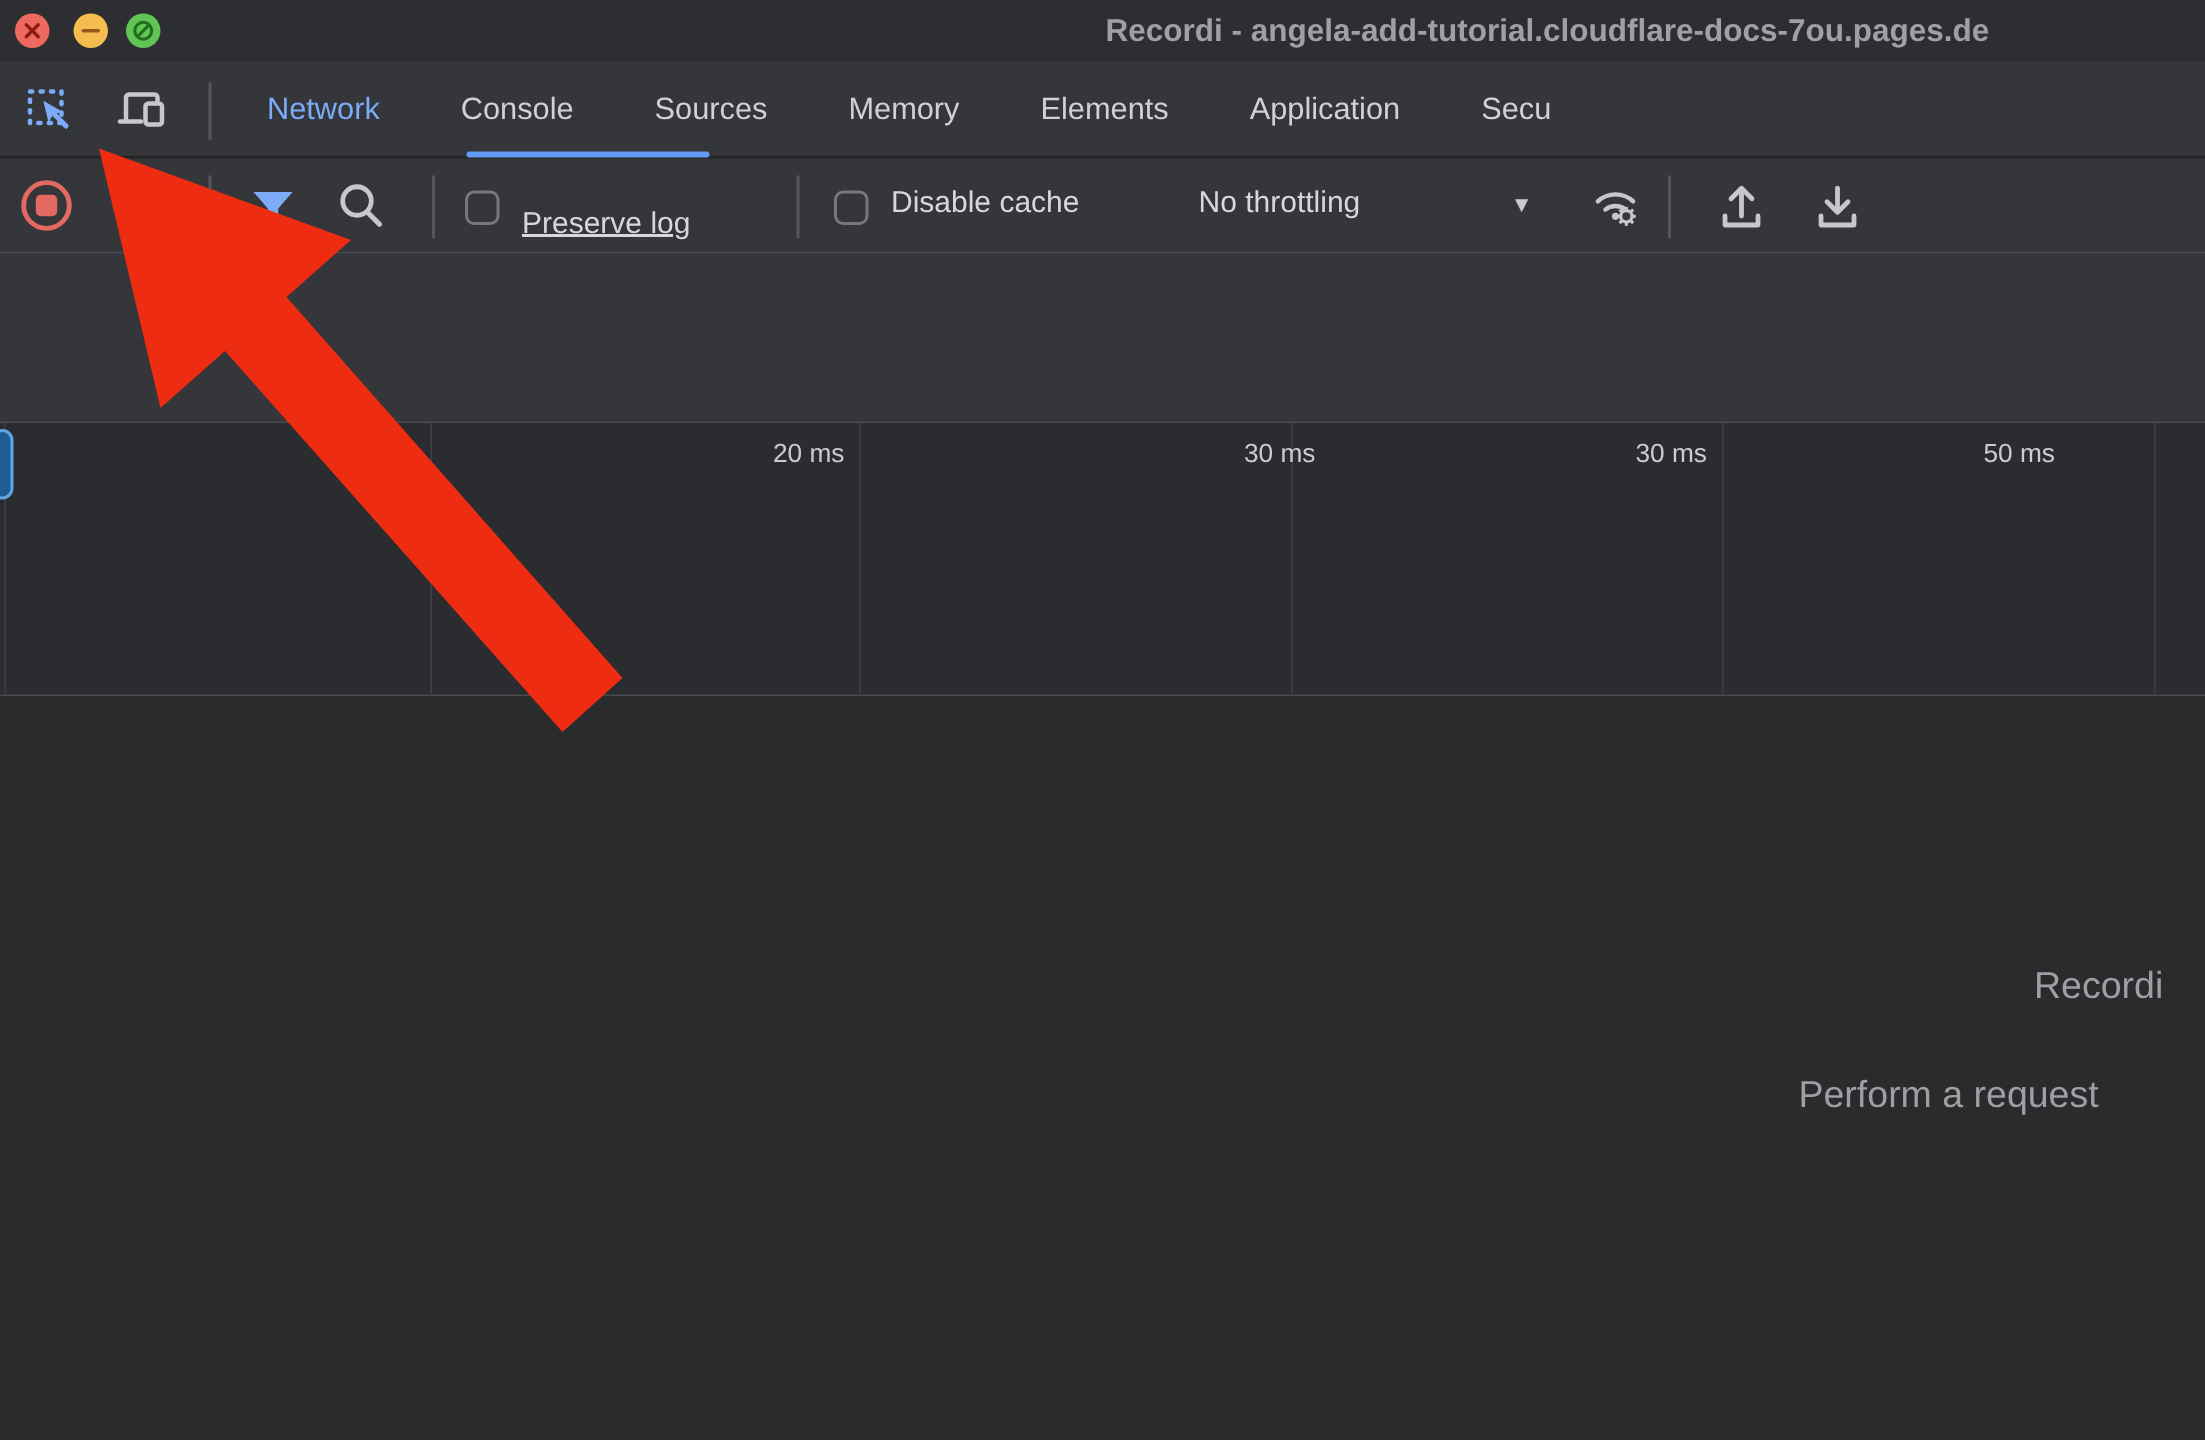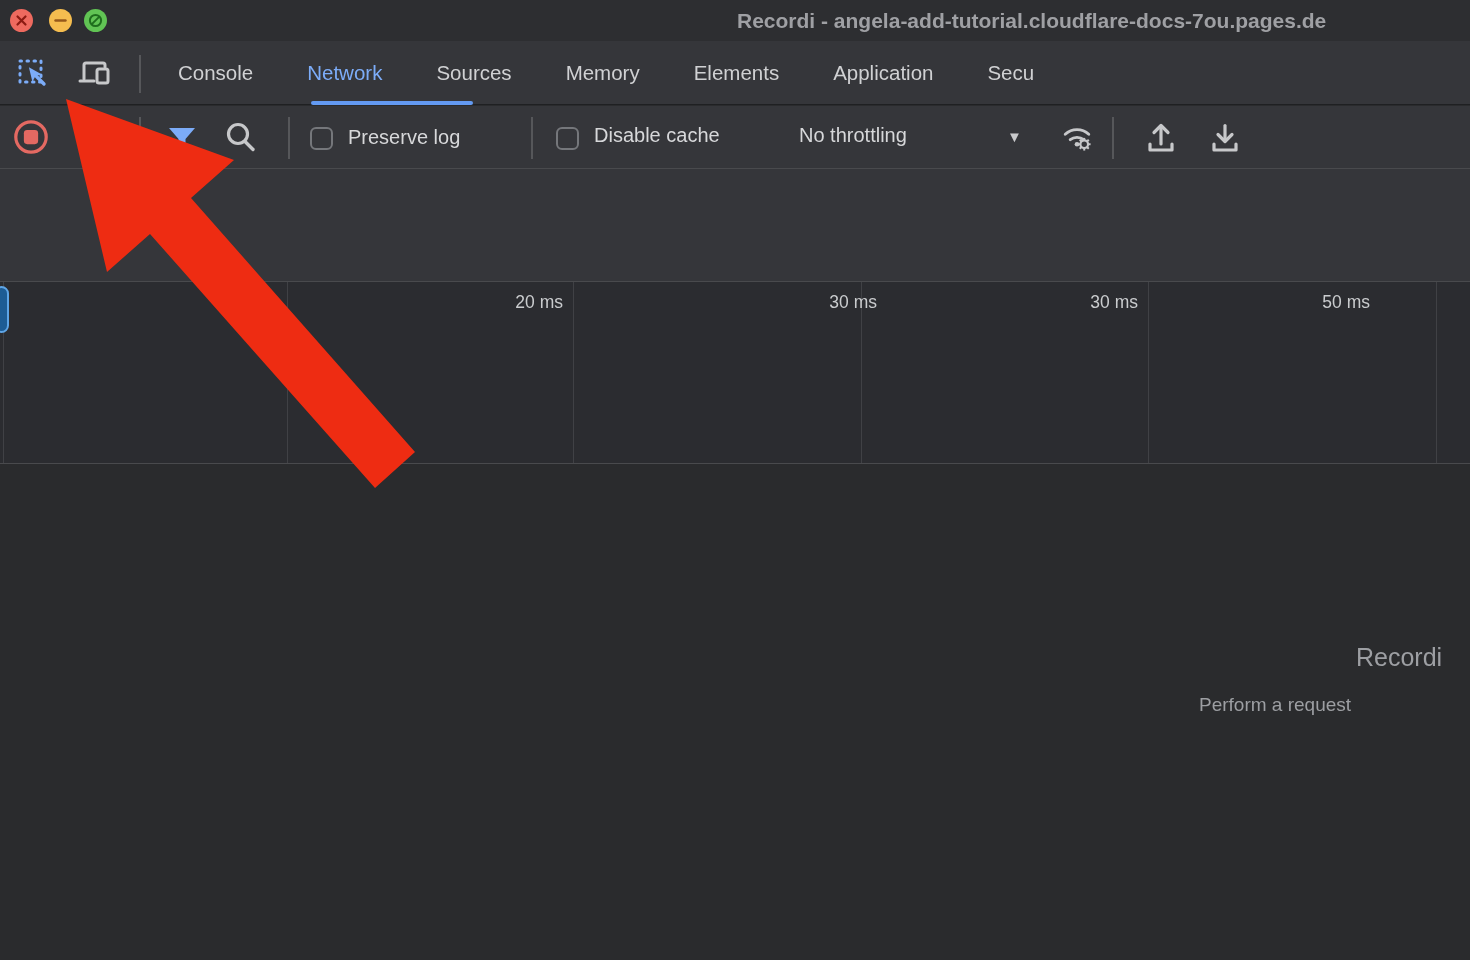--- a/index.html
+++ b/index.html
@@ -52,21 +52,21 @@
   .timeline { position:absolute; left:0; top:282px; width:1470px; height:182px; background:#2b2c30;
               border-bottom:1px solid #494a4d; }
   .gridline { position:absolute; top:0; width:1px; height:181px; background:#404145; }
   .tick { position:absolute; top:10px; width:90px; text-align:right; font-size:17.5px; color:#caccce; }
   .bluesliver { position:absolute; left:-6px; top:4px; width:15px; height:47px; background:#1d5c94;
                 border:2.5px solid #5ea5e6; border-radius:8px; }
 
   
   .main { position:absolute; left:0; top:465px; width:1470px; height:495px; background:#2a2b2d; }
   .empty1 { position:absolute; left:1356px; top:178px; font-size:25px; color:#9d9fa3; white-space:nowrap;text-align:center; }
-  .empty2 { position:absolute; left:1199px; top:229px; font-size:19px; color:#9d9fa3; white-space:nowrap; }
+  .empty2 { position:absolute; left:1199px; top:251px; font-size:25px; color:#9d9fa3; white-space:nowrap; }
 
   
   .arrow-overlay { position:absolute; left:0; top:0; width:1470px; height:960px; pointer-events:none; z-index:50; }
 </style>
 </head>
 <body>
 
 <div id="stage">
 
   <div class="titlebar">
@@ -101,22 +101,22 @@
       <svg width="38" height="38" viewBox="0 0 38 38">
         <path d="M8 25 V11 a2 2 0 0 1 2 -2 h17 a2 2 0 0 1 2 2 v2" fill="none" stroke="#c7c8ca" stroke-width="3" stroke-linecap="round"></path>
         <path d="M4 27 h14" stroke="#c7c8ca" stroke-width="3" stroke-linecap="round"></path>
         <rect x="21" y="15" width="11" height="14" rx="2" fill="#35363a" stroke="#c7c8ca" stroke-width="3"></rect>
       </svg>
     </div>
     <div class="vsep" style="left:139px; top:56px; height:0px;"></div>
     <div class="vsep" style="left:139px; top:14px; height:38px;"></div>
 
     <div class="tabs">
+      <div class="tab active">Network</div>
       <div class="tab">Console</div>
-      <div class="tab active">Network</div>
       <div class="tab">Sources</div>
       <div class="tab">Memory</div>
       <div class="tab">Elements</div>
       <div class="tab">Application</div>
       <div class="tab">Secu</div>
     </div>
     <div class="tab-underline"></div>
   </div>
 
   <div class="toolbar">
@@ -141,21 +141,21 @@
     </div>
     <div class="iconbtn" style="left:222px; top:13px;">
       <svg width="38" height="38" viewBox="0 0 38 38">
         <circle cx="16" cy="15" r="9.5" fill="none" stroke="#c7c8ca" stroke-width="3.2"></circle>
         <path d="M23 22.5 L31 30.5" stroke="#c7c8ca" stroke-width="3.4" stroke-linecap="round"></path>
       </svg>
     </div>
     <div class="vsep" style="left:288px; top:11px; height:42px;"></div>
 
     <span class="cbox" style="left:310px; top:21px;"></span>
-    <span class="txt label" style="left:348px; top:20px;">Preserve log</span>
+    <span class="txt label" style="left:348px; top:32px;text-decoration:underline;">Preserve log</span>
 
     <div class="vsep" style="left:531px; top:11px; height:42px;"></div>
 
     <span class="cbox" style="left:556px; top:21px;"></span>
     <span class="txt label" style="left:594px; top:18px;">Disable cache</span>
 
     <span class="txt label" style="left:799px; top:18px;text-align:right;">No throttling</span>
     <span class="txt" style="left:1007px; top:22px; font-size:15px; color:#c9cacc;">▼</span>
 
     <div class="iconbtn" style="left:1058px; top:12px;">

